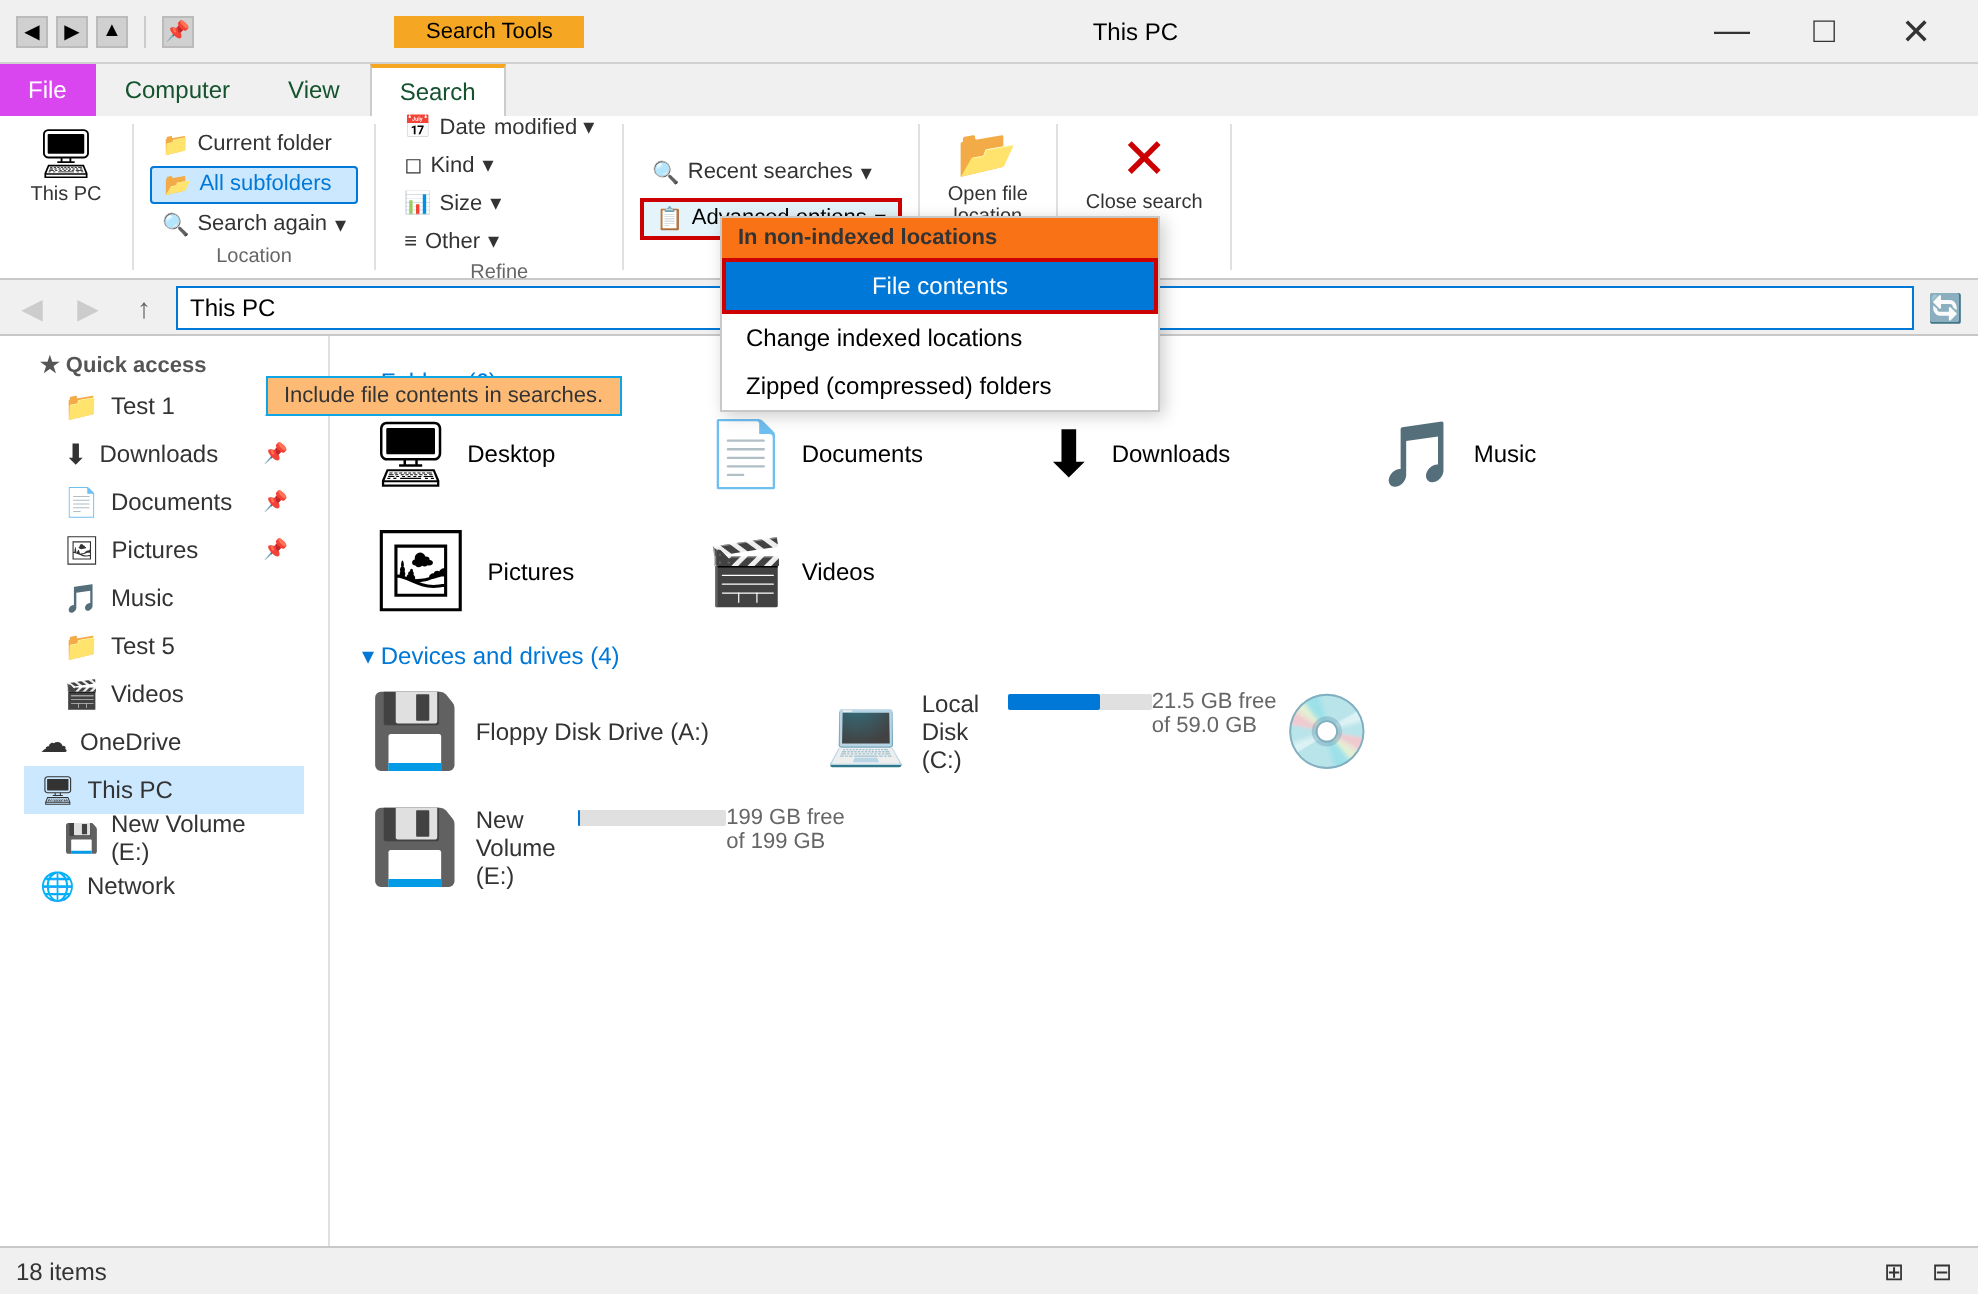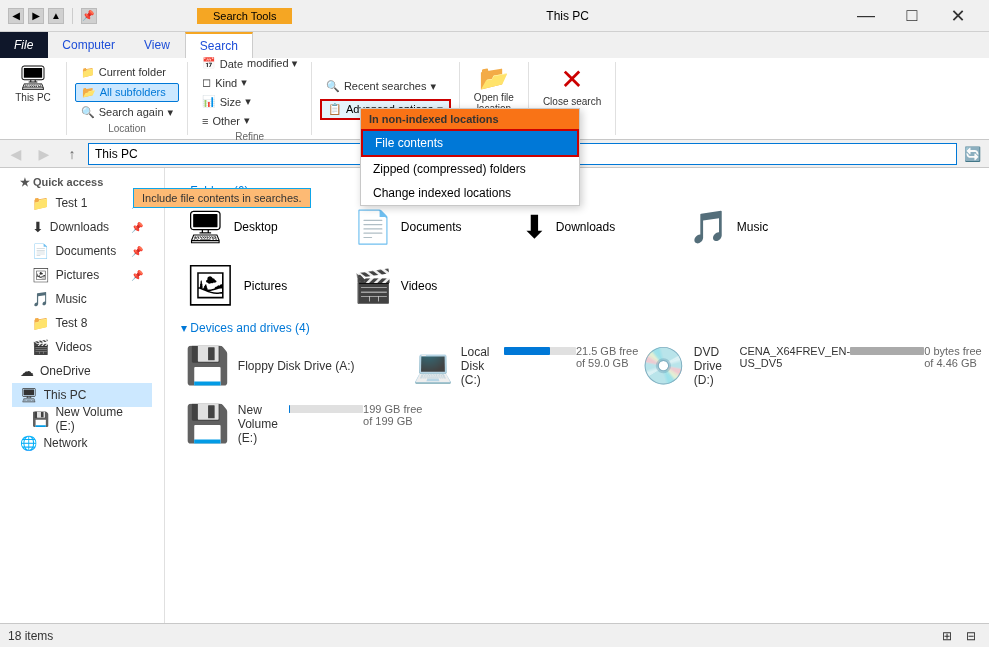--- a/index.html
+++ b/index.html
@@ -206,20 +206,21 @@
     .adv-dropdown-item {
       padding: 5px 12px;
       font-size: 12px;
       cursor: pointer;
       display: flex;
       align-items: center;
       gap: 6px;
     }
     .adv-dropdown-item.has-border {
       border: 2px solid #cc0000;
+      justify-content: center;
     }
 
     .tooltip-include {
       position: absolute;
       left: 133px;
       top: 188px;
       background: #fdba74;
       border: 1px solid #0ea5e9;
       padding: 3px 8px;
       font-size: 11px;
@@ -232,27 +233,26 @@
       display: flex;
       height: 26px;
       background: #f0f0f0;
     }
     .rtab {
       padding: 0 14px;
       display: flex;
       align-items: center;
       font-size: 12px;
       cursor: pointer;
-      color: #1d4ed8;
+      color: #14532d;
       border-right: 1px solid transparent;
     }
     .rtab.file-tab {
-      background: #0f172a;
+      background: #d946ef;
       color: white;
-      font-style: italic;
     }
     .rtab.search-tab {
       background: white;
       border-top: 2px solid #f5a623;
       border-left: 1px solid #ccc;
       border-right: 1px solid #ccc;
     }
   </style>
 </head>
 <body>
@@ -399,21 +399,21 @@
         <span class="s-icon">🖼</span>
         <span>Pictures</span>
         <span class="pin-icon">📌</span>
       </div>
       <div class="sidebar-item sidebar-indent">
         <span class="s-icon">🎵</span>
         <span>Music</span>
       </div>
       <div class="sidebar-item sidebar-indent">
         <span class="s-icon">📁</span>
-        <span>Test 8</span>
+        <span>Test 5</span>
       </div>
       <div class="sidebar-item sidebar-indent">
         <span class="s-icon">🎬</span>
         <span>Videos</span>
       </div>
       <div class="sidebar-item">
         <span class="s-icon">☁</span>
         <span>OneDrive</span>
       </div>
       <div class="sidebar-item selected">
@@ -480,28 +480,20 @@
             <span class="drive-name">Local Disk (C:)</span>
             <div class="drive-bar-bg">
               <div class="drive-bar-fill" style="width:64%;"></div>
             </div>
             <span class="drive-free">21.5 GB free of 59.0 GB</span>
           </div>
         </div>
 
         <div class="drive-item">
           <span class="drive-icon">💿</span>
-          <div class="drive-info">
-            <span class="drive-name">DVD Drive (D:)</span>
-            <span style="font-size:11px;color:#333;">CENA_X64FREV_EN-US_DV5</span>
-            <div class="drive-bar-bg">
-              <div class="drive-bar-fill" style="width:100%;background:#aaa;"></div>
-            </div>
-            <span class="drive-free">0 bytes free of 4.46 GB</span>
-          </div>
         </div>
 
         <div class="drive-item">
           <span class="drive-icon">💾</span>
           <div class="drive-info">
             <span class="drive-name">New Volume (E:)</span>
             <div class="drive-bar-bg">
               <div class="drive-bar-fill" style="width:1%;"></div>
             </div>
             <span class="drive-free">199 GB free of 199 GB</span>
@@ -518,24 +510,24 @@
       <div class="view-btn">⊟</div>
     </div>
   </div>
 
   <div class="adv-dropdown">
     <div class="adv-dropdown-section">In non-indexed locations</div>
     <div class="adv-dropdown-item has-border" style="background:#0078d7;color:white;border:2px solid #cc0000;">
       <span>File contents</span>
     </div>
     <div class="adv-dropdown-item">
+      <span>Change indexed locations</span>
+    </div>
+    <div class="adv-dropdown-item">
       <span>Zipped (compressed) folders</span>
-    </div>
-    <div class="adv-dropdown-item">
-      <span>Change indexed locations</span>
     </div>
   </div>
 
   <div class="tooltip-include">
     <span>Include file contents in searches.</span>
   </div>
 
 </div>
 
 </body></html>

